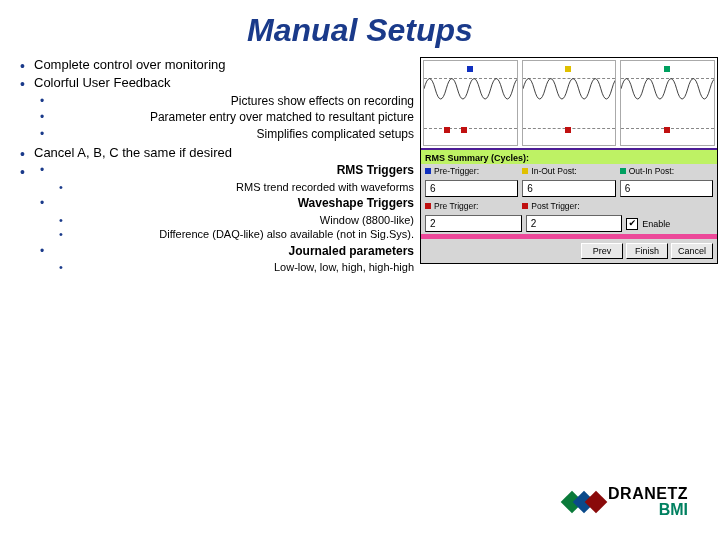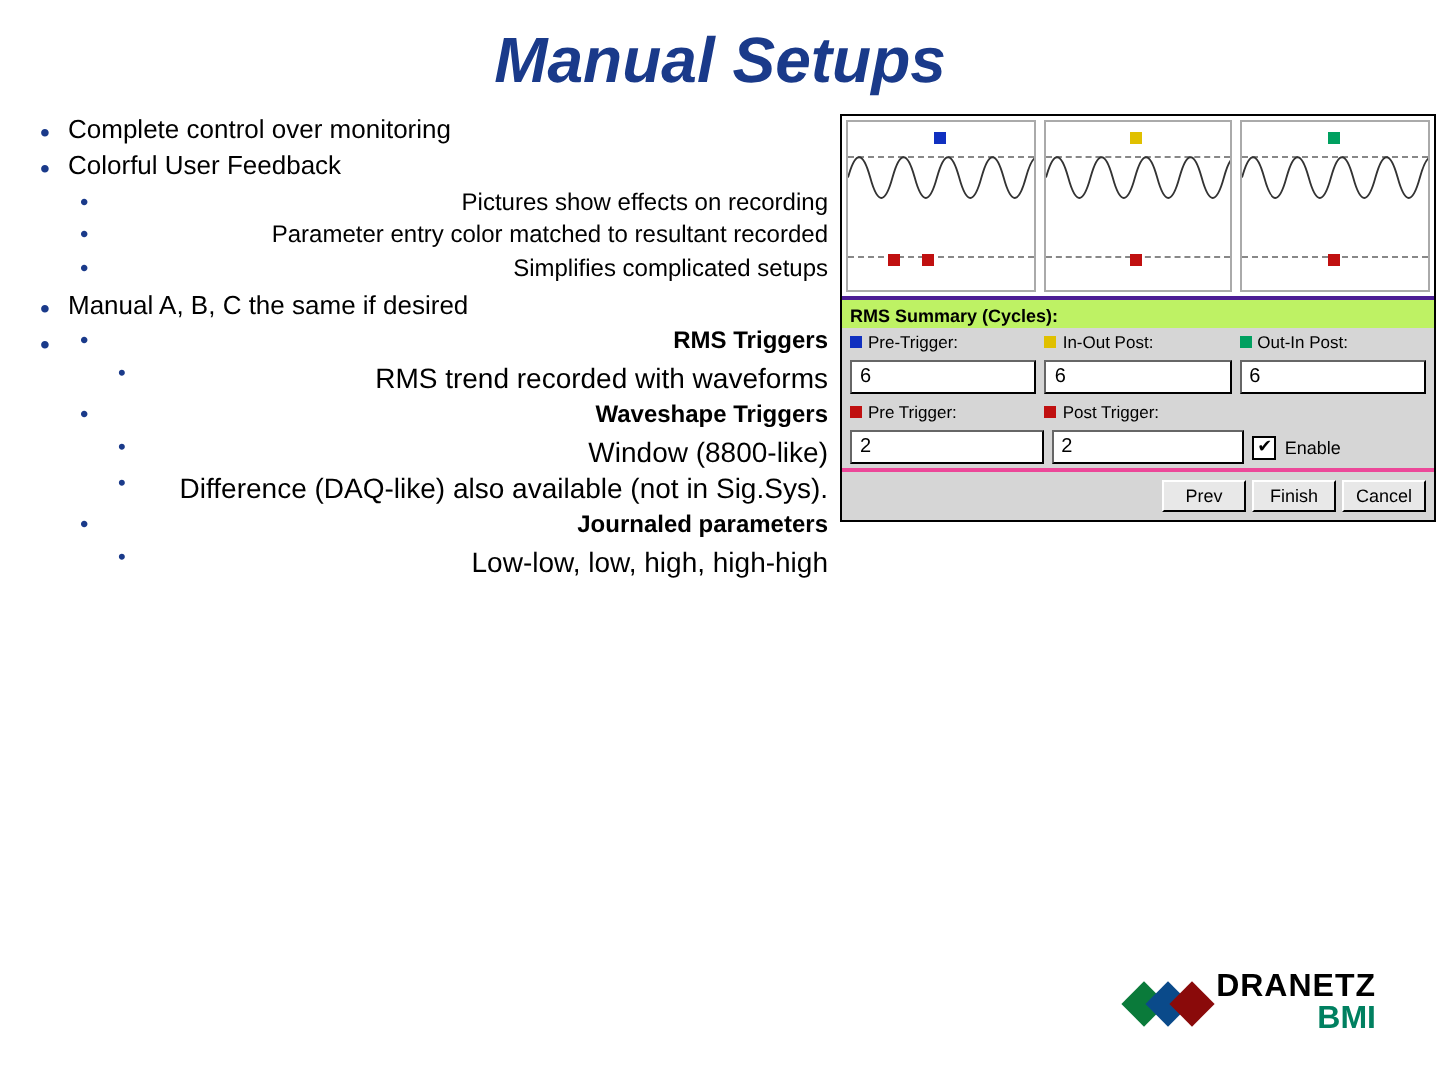--- a/index.html
+++ b/index.html
@@ -33,21 +33,21 @@
     flex: 1;
     padding-left: 6px;
   }
   ul { list-style: none; }
   .l1 > li { position: relative; padding-left: 20px; margin-bottom: 1px; }
   .l1 > li::before { content: "•"; position: absolute; left: 6px; color: #1a3a8a; font-size: 14px; }
   .l2 { margin: 2px 0 2px 2px; text-align: right; }
   .l2 > li { position: relative; padding-left: 18px; font-size: 12px; margin-bottom: 1px; }
   .l2 > li::before { content: "•"; position: absolute; left: 4px; color: #1a3a8a; font-size: 12px; }
   .l3 { margin: 1px 0 2px 2px; }
-  .l3 > li { position: relative; padding-left: 16px; font-size: 14px; margin-bottom: 0; }
+  .l3 > li { position: relative; padding-left: 16px; font-size: 11px; margin-bottom: 0; }
   .l3 > li::before { content: "•"; position: absolute; left: 3px; color: #1a3a8a; font-size: 11px; }
   .bold { font-weight: bold; }
 
   
   .panel {
     width: 298px;
     border: 1px solid #000;
     background: #d6d6d6;
     font-family: Verdana, sans-serif;
     font-size: 9px;
@@ -106,21 +106,21 @@
     font-size: 10px;
     height: 17px;
   }
   .chk { width: 12px; height: 12px; border: 1px solid #000; background: #fff; display: inline-flex; align-items: center; justify-content: center; font-size: 9px; line-height: 1; }
   .btn-row {
     display: flex;
     justify-content: flex-end;
     gap: 3px;
     padding: 4px;
     background: #d6d6d6;
-    border-top: 2px solid #ec4899;
+    border-top: 5px solid #ec4899;
   }
   .btn {
     background: #e8e8e8;
     border: 1px solid #000;
     border-top-color: #fff;
     border-left-color: #fff;
     padding: 2px 6px;
     font-size: 9px;
     min-width: 42px;
     text-align: center;
@@ -157,25 +157,25 @@
 <div class="title">Manual Setups</div>
 
 <div class="content">
   <div class="left">
     <ul class="l1">
       <li>Complete control over monitoring</li>
       <li>
         <span>Colorful User Feedback</span>
         <ul class="l2">
           <li>Pictures show effects on recording</li>
-          <li>Parameter entry color matched to resultant recorded</li>
+          <li>Parameter entry over matched to resultant picture</li>
           <li>Simplifies complicated setups</li>
         </ul>
       </li>
-      <li>Manual A, B, C the same if desired</li>
+      <li>Cancel A, B, C the same if desired</li>
       <li>
         <ul class="l2">
           <li>
             <span class="bold">RMS Triggers</span>
             <ul class="l3">
               <li>RMS trend recorded with waveforms</li>
             </ul>
           </li>
           <li>
             <span class="bold">Waveshape Triggers</span>

